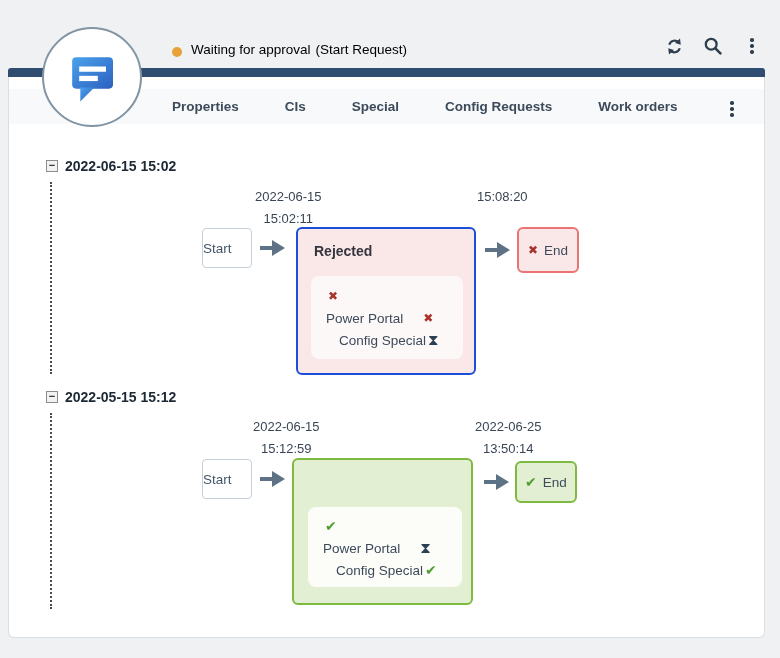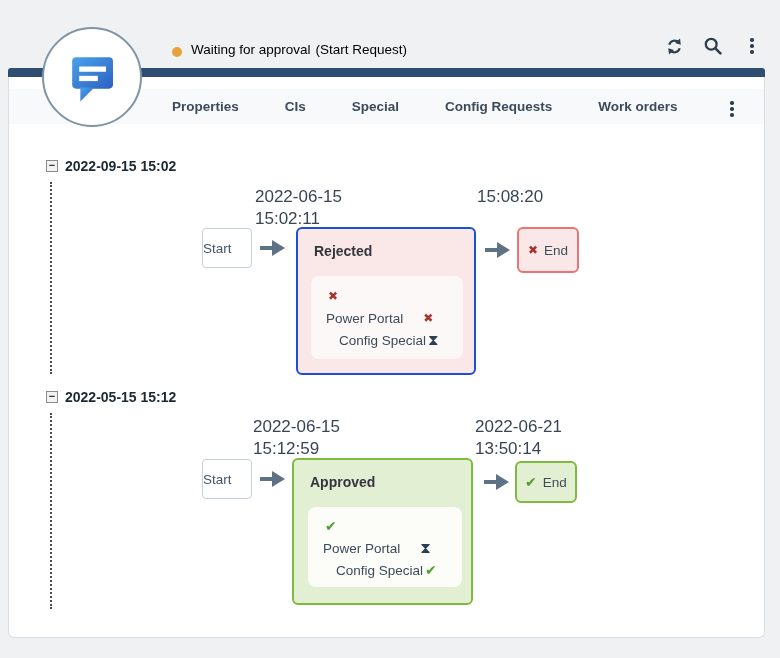--- a/index.html
+++ b/index.html
@@ -34,21 +34,21 @@
   .logo-circle { position:absolute; left:42px; top:27px; width:100px; height:100px; background:#fff;
                  border:2px solid #8094a4; border-radius:50%; z-index:5; display:flex; align-items:center; justify-content:center; }
 
   
   .sec-header { position:absolute; display:flex; align-items:center; gap:7px; z-index:1; cursor:pointer; }
   .expander { width:12px; height:12px; border:1px solid #8b8b8b; background:#f2f2f2; color:#333;
               font-size:11px; line-height:9px; text-align:center; font-weight:700; }
   .sec-title { font-size:14px; font-weight:700; color:#1c2833; }
   .dotline { position:absolute; width:0; border-left:2px dotted #4b4b4b; }
 
-  .datebox { position:absolute; font-size:17px; color:#3a4554; line-height:22px; white-space:nowrap; }
+  .datebox { position:absolute; font-size:13px; color:#3a4554; line-height:22px; white-space:nowrap;text-align:center; }
 
   .node { position:absolute; display:flex; align-items:center; justify-content:flex-start;
           font-size:13.5px; color:#44556a; background:#fff; border:1px solid #c6d0da; border-radius:4px; }
 
   .arrow { position:absolute; }
 
   .bigbox { position:absolute; border-radius:6px; }
   .bigbox.rejected { background:#fae7e7; border:2px solid #1d4ed8; }
   .bigbox.approved { background:#e3efd3; border:2px solid #7fba40; }
   .bigbox-title { margin:14px 0 0 16px; font-size:14px; font-weight:700; color:#35353f; }
@@ -152,21 +152,21 @@
       </defs>
       <rect x="7" y="7" width="35" height="27" rx="3.5" fill="url(#bubbleGrad)"></rect>
       <polygon points="14,33 14,45 26,33" fill="url(#bubbleGrad)"></polygon>
       <rect x="13" y="15" width="23" height="4.5" fill="#fff"></rect>
       <rect x="13" y="23" width="16" height="4.5" fill="#fff"></rect>
     </svg>
   </div>
 
   <div class="sec-header s1-header">
     <span class="expander">−</span>
-    <span class="sec-title">2022-09-15 15:02</span>
+    <span class="sec-title">2022-06-15 15:02</span>
   </div>
   <div class="dotline s1-dot"></div>
 
   <div class="datebox s1-dstart">
     <div>2022-06-15</div>
     <div>15:02:11</div>
   </div>
   <div class="datebox s1-dend">
     <div></div>
     <div>15:08:20</div>
@@ -213,35 +213,34 @@
     <span class="expander">−</span>
     <span class="sec-title">2022-05-15 15:12</span>
   </div>
   <div class="dotline s2-dot"></div>
 
   <div class="datebox s2-dstart">
     <div>2022-06-15</div>
     <div>15:12:59</div>
   </div>
   <div class="datebox s2-dend">
-    <div>2022-06-21</div>
+    <div>2022-06-25</div>
     <div>13:50:14</div>
   </div>
 
   <div class="node s2-start">
     <span>Start</span>
   </div>
 
   <svg class="arrow s2-arr1" width="27" height="20" viewBox="0 0 27 20">
     <line x1="1" y1="10" x2="16" y2="10" stroke="#5e7285" stroke-width="4"></line>
     <polygon points="13,2 26,10 13,18" fill="#5e7285"></polygon>
   </svg>
 
   <div class="bigbox approved s2-main">
-    <div class="bigbox-title">Approved</div>
     <div class="innerbox approved">
       <div class="approver-row">
         <span></span>
         <span class="st-icon glyph-check">✔</span>
       </div>
       <div class="approver-row">
         <span>Power Portal</span>
         <span class="st-icon glyph-hourglass">⧗</span>
       </div>
       <div class="approver-row">

